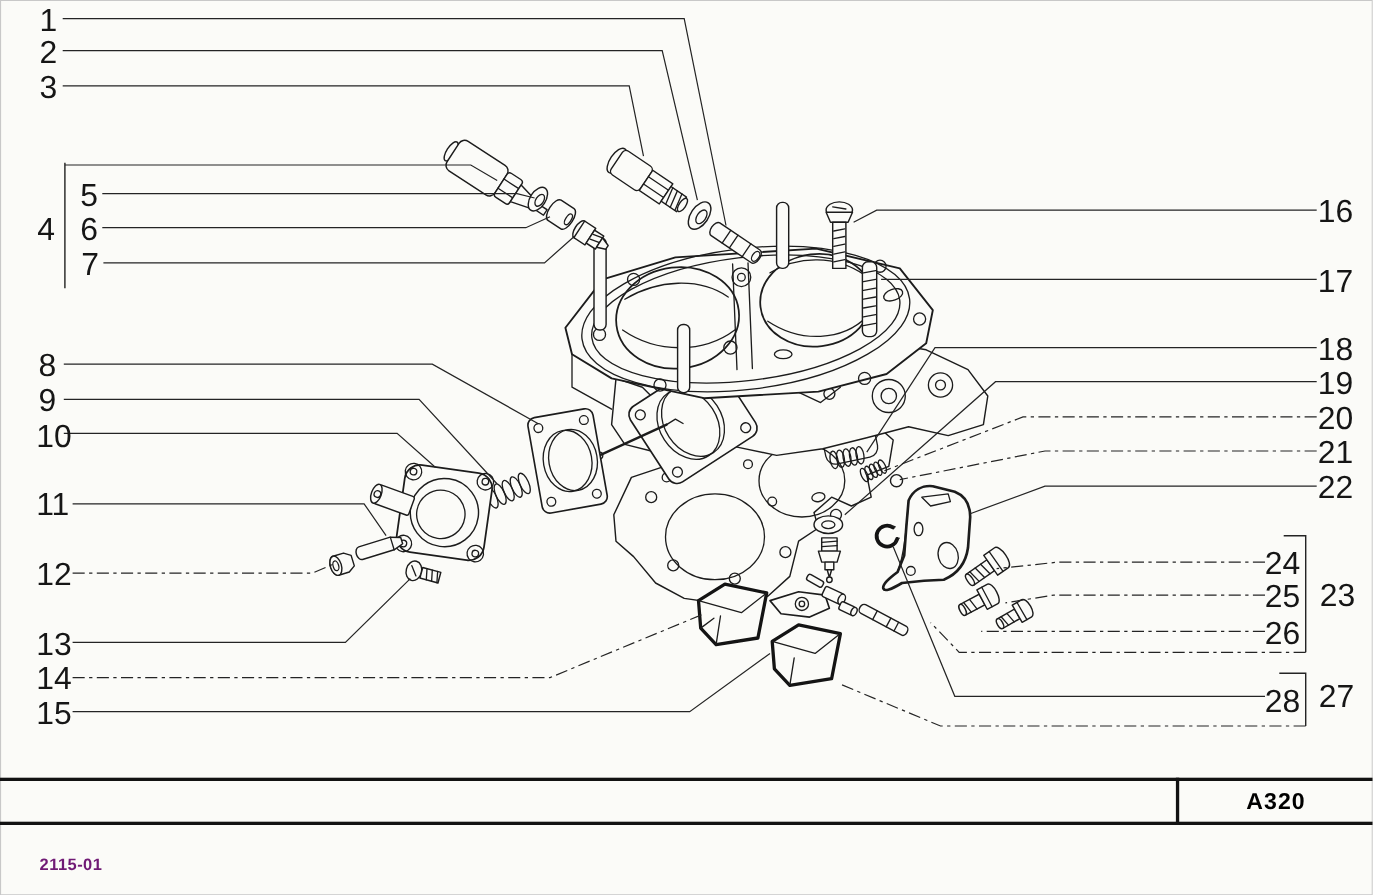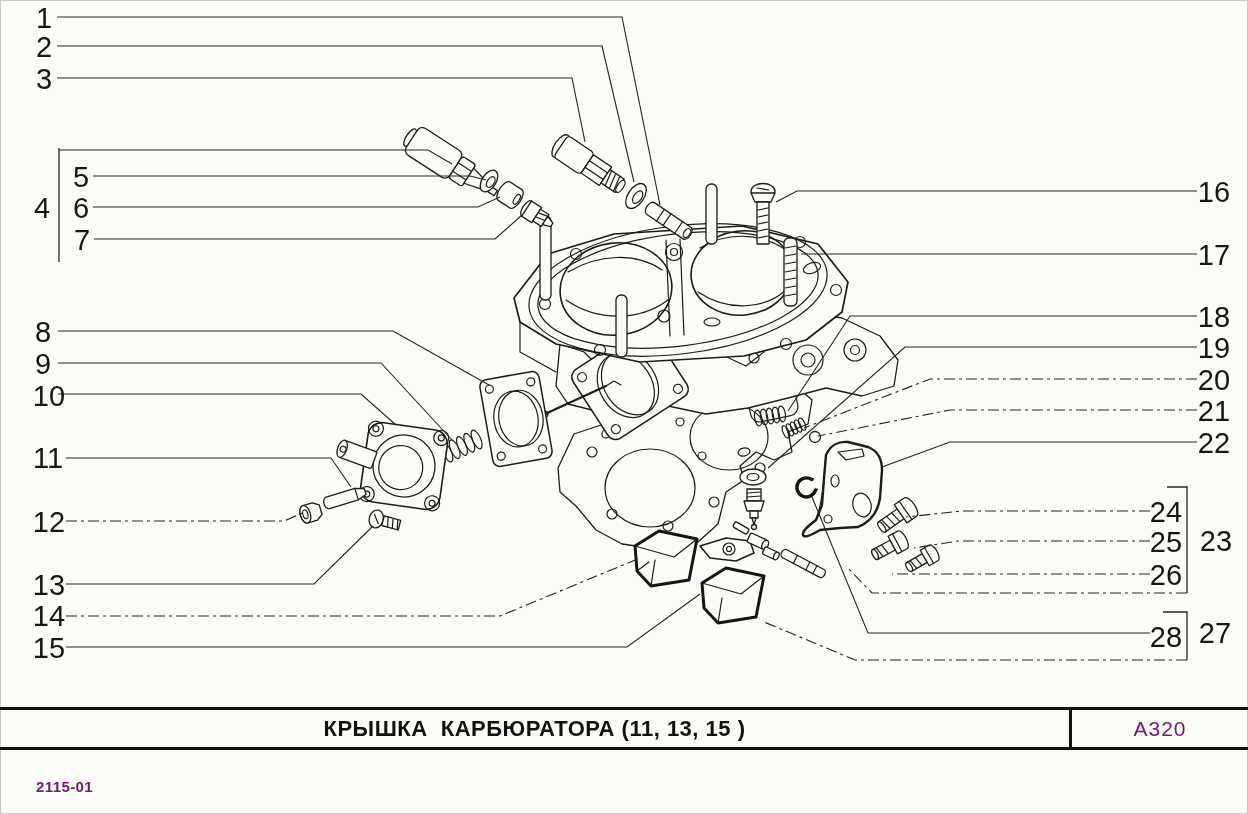--- a/index.html
+++ b/index.html
@@ -24,21 +24,21 @@
   .rule.bottom{top:747px;height:3px;}
   .tb-divider{position:absolute;left:1069px;top:707px;width:3px;height:43px;background:#121212;}
   .tb-title{
     position:absolute;left:0;top:709px;width:1069px;height:39px;
     display:flex;align-items:center;justify-content:center;
     font-size:22px;font-weight:bold;color:#111;letter-spacing:0.5px;white-space:pre;
   }
   .tb-code{
     position:absolute;left:1072px;top:709px;width:176px;height:39px;
     display:flex;align-items:center;justify-content:center;
-    font-size:21px;font-weight:normal;color:#701a75;letter-spacing:1px;
+    font-size:21px;font-weight:bold;color:#000000;letter-spacing:1px;
   }
   .footer-num{position:absolute;left:36px;top:778px;font-size:15px;font-weight:bold;color:#701a75;letter-spacing:0.4px;}
 </style>
 </head>
 <body>
 
 <div class="page">
 
   <svg width="1248" height="706" viewBox="0 0 1248 706">
 
@@ -418,16 +418,15 @@
         <text x="1166" y="552" class="callout">25</text>
         <text x="1166" y="585" class="callout">26</text>
         <text x="1215" y="643" class="callout">27</text>
         <text x="1166" y="647" class="callout">28</text>
       </g>
   </svg>
 
   <div class="rule top"></div>
   <div class="rule bottom"></div>
   <div class="tb-divider"></div>
-  <div class="tb-title">КРЫШКА  КАРБЮРАТОРА (11, 13, 15 )</div>
   <div class="tb-code">А320</div>
   <div class="footer-num">2115-01</div>
 </div>
 
 </body></html>

